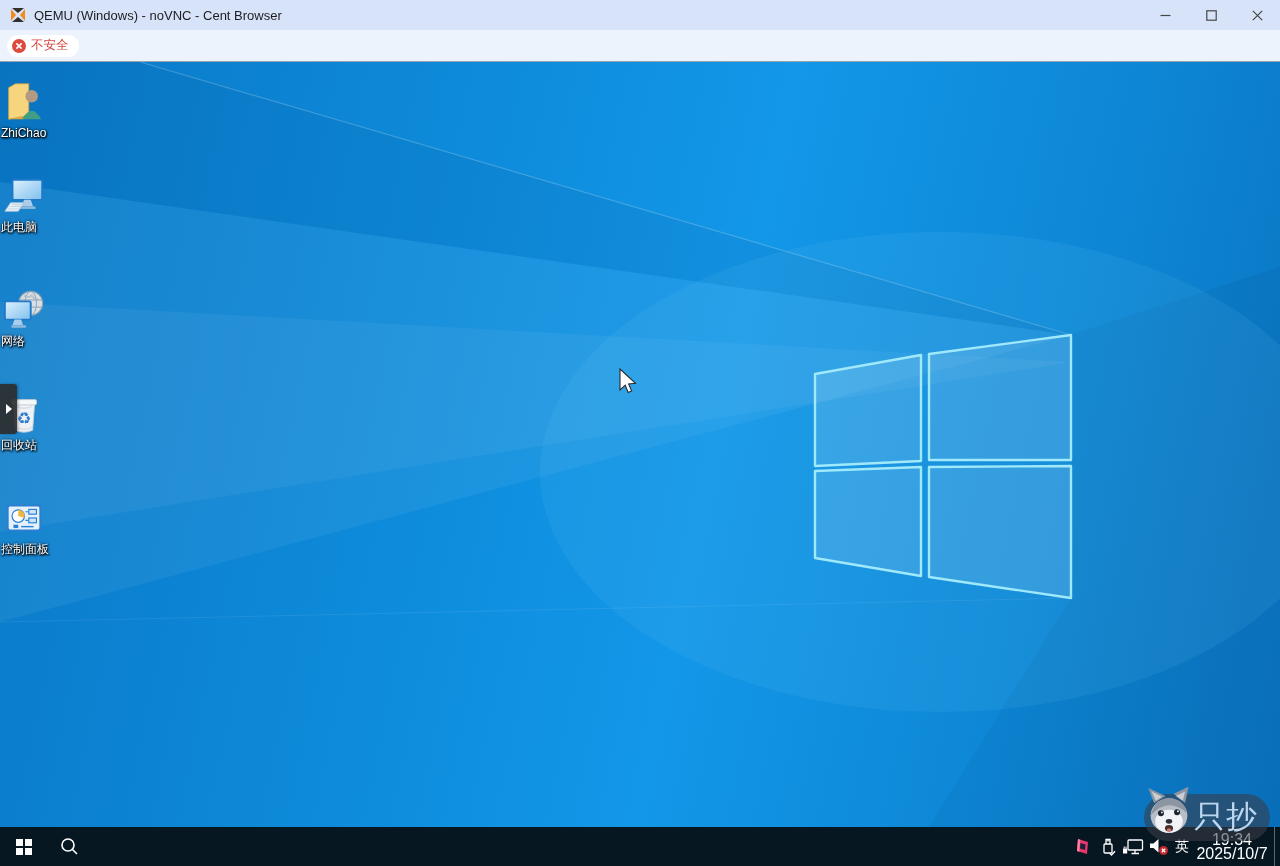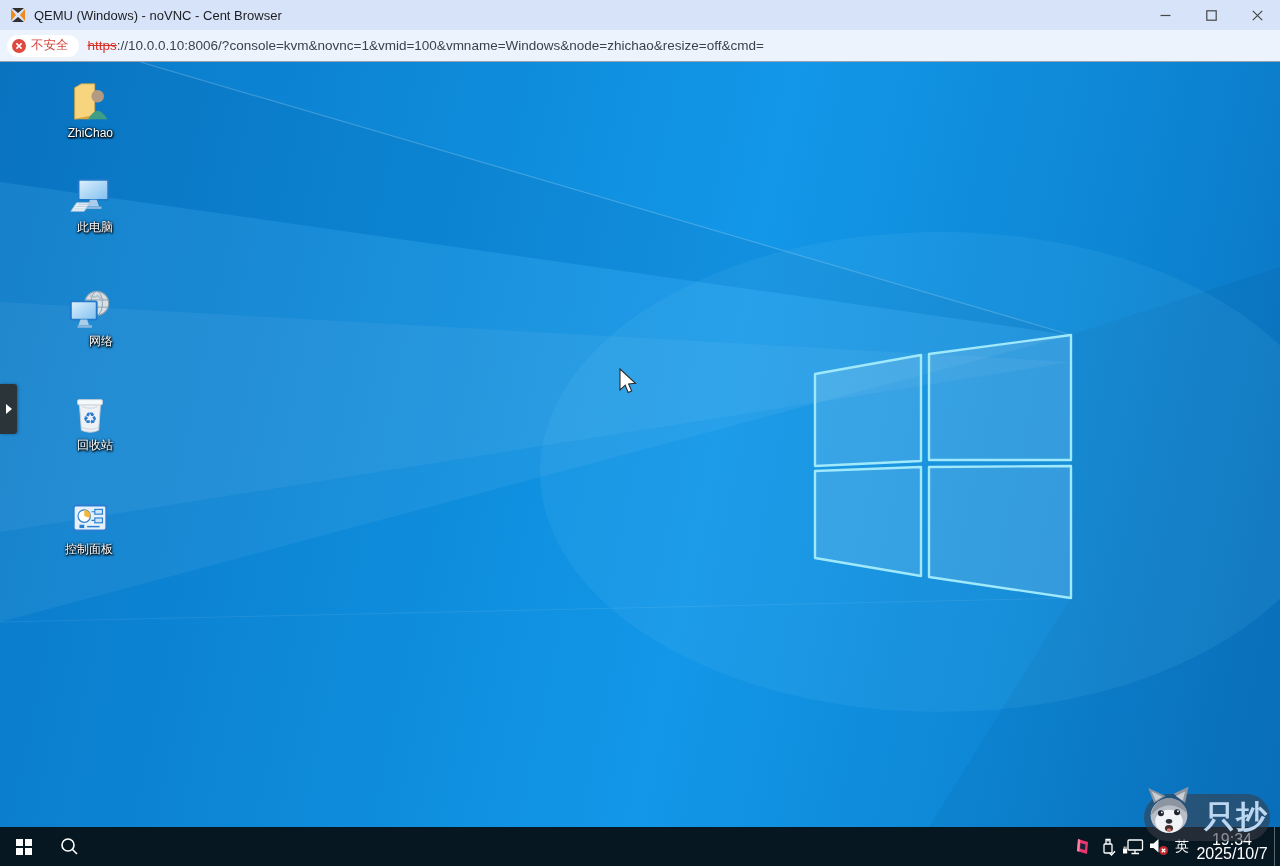--- a/index.html
+++ b/index.html
@@ -21,21 +21,21 @@
   .chip-label{font-size:12.5px;color:#d3453c;}
   .url{margin-left:9px;font-size:13.5px;color:#3a434d;white-space:nowrap;}
   .scheme{color:#d93025;text-decoration:line-through;}
 
   
   .viewport{position:absolute;left:0;top:62px;width:1280px;height:804px;overflow:hidden;
             background:linear-gradient(102deg,#0a79c8 0%,#0d89d8 30%,#1397e8 55%,#0d86d4 80%,#0a72bf 100%);}
   .wall{position:absolute;left:0;top:0;}
 
   
-  .dicon{position:absolute;left:1px;width:72px;display:flex;flex-direction:column;align-items:flex-end;cursor:default;padding-left:40px;}
+  .dicon{position:absolute;left:1px;width:72px;display:flex;flex-direction:column;align-items:flex-start;cursor:default;}
   .dicon .art{width:46px;height:46px;position:relative;}
   .dlabel{margin-top:1px;font-size:12px;line-height:14px;color:#fff;text-align:center;
           text-shadow:0 1px 2px #000,0 0 3px #000,1px 1px 2px #000;}
   .r0{top:17px}.r1{top:111px}.r2{top:225px}.r3{top:329px}.r4{top:433px}.r5{top:537px}
   .scut{position:absolute;left:1px;bottom:1px;width:12px;height:12px;background:#fff;border-radius:2px;
         display:flex;align-items:center;justify-content:center;}
 
   
   .handle{position:absolute;left:0;top:322px;width:17px;height:50px;background:rgba(44,44,44,.92);
           border-radius:0 3px 3px 0;display:flex;align-items:center;justify-content:center;
@@ -55,21 +55,21 @@
   .tico{width:25px;height:100%;display:flex;align-items:center;justify-content:center;}
   .ime{width:24px;color:#fff;font-size:14px;text-align:center;height:100%;display:flex;
        align-items:center;justify-content:center;}
   .clock{width:76px;color:#fff;font-size:16px;line-height:14px;text-align:center;}
   .sliver{width:6px;height:100%;border-left:1px solid rgba(255,255,255,.35);margin-left:4px;box-sizing:border-box;}
 
   
   .watermark{position:absolute;left:1144px;top:732px;width:126px;height:47px;
              background:rgba(56,61,71,.58);border-radius:24px;z-index:9;}
   .husky{position:absolute;left:2px;top:-9px;}
-  .wmtext{position:absolute;left:60px;top:5px;font-size:31px;font-weight:bold;color:#bdd7f1;
+  .wmtext{position:absolute;left:50px;top:5px;font-size:31px;font-weight:normal;color:#bdd7f1;
           letter-spacing:1px;line-height:36px;white-space:nowrap;}
 
   .cursor{position:absolute;left:618px;top:306px;z-index:10;}
 </style>
 </head>
 <body>
 
 <svg width="0" height="0" style="position:absolute" aria-hidden="true">
   <defs>
     <linearGradient id="scr1" x1="0" y1="0" x2="1" y2="1">
@@ -116,21 +116,20 @@
 </div>
 
 <div class="addressbar">
   <div class="chip">
     <svg width="14" height="14" viewBox="0 0 14 14">
       <circle cx="7" cy="7" r="7" fill="#dd4a3f"></circle>
       <path d="M4.4 4.4 L9.6 9.6 M9.6 4.4 L4.4 9.6" stroke="#fff" stroke-width="1.5"></path>
     </svg>
     <span class="chip-label">不安全</span>
   </div>
-  <div class="url"><span class="scheme">https</span><span>://10.0.0.10:8006/?console=kvm&amp;novnc=1&amp;vmid=100&amp;vmname=Windows&amp;node=zhichao&amp;resize=off&amp;cmd=</span></div>
 </div>
 
 <div class="viewport">
 
   <svg class="wall" width="1280" height="765" viewBox="0 0 1280 765">
     <polygon points="0,0 140,0 1071,273 0,120" fill="rgba(0,25,60,0.05)"></polygon>
     <polygon points="0,120 1071,273 0,560" fill="rgba(255,255,255,0.055)"></polygon>
     <polygon points="0,240 1071,300 0,470" fill="rgba(255,255,255,0.05)"></polygon>
     <polygon points="1071,273 1280,205 1280,765 929,765 1071,536" fill="rgba(0,25,60,0.05)"></polygon>
     <line x1="140" y1="0" x2="1071" y2="273" stroke="rgba(255,255,255,0.20)" stroke-width="1.2"></line>

